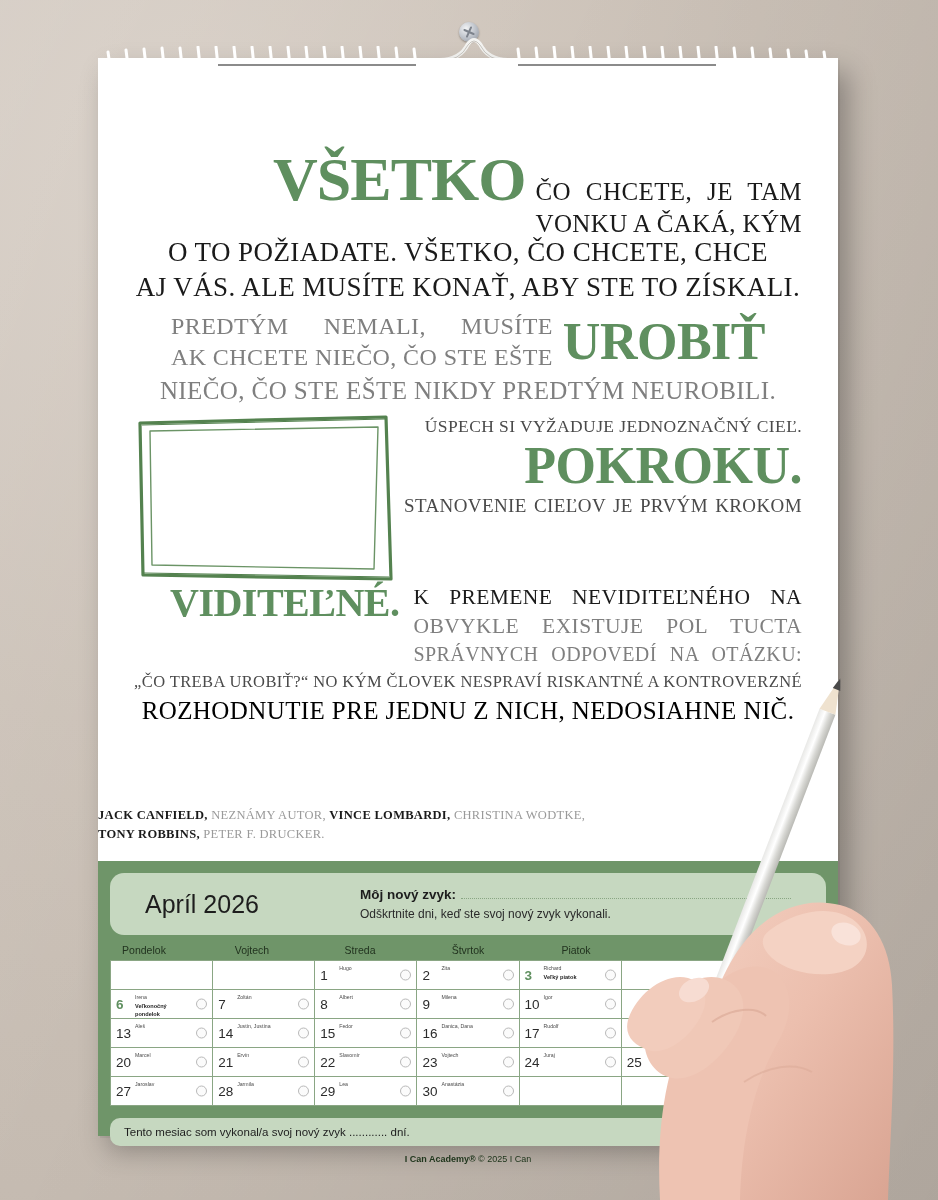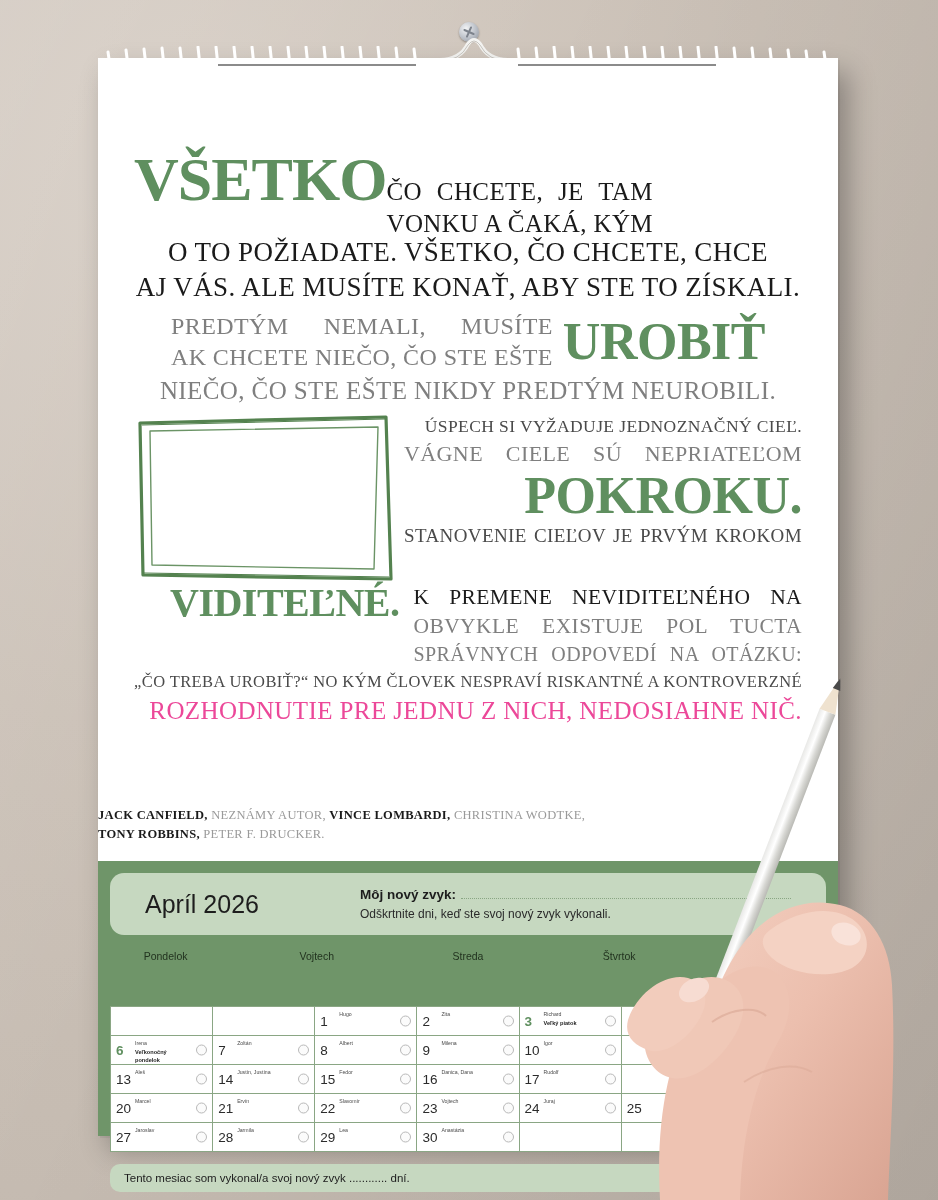--- a/index.html
+++ b/index.html
@@ -49,21 +49,21 @@
   }
   .ln{
     display:block;white-space:nowrap;
     font-family:"Liberation Serif", serif;
     text-transform:uppercase;
     color:#1a1a1a;
     letter-spacing:.4px;
   }
   .grey{color:#7f7f7f;}
 
-  .r1{display:flex;align-items:baseline;justify-content:flex-start;gap:0;margin-bottom:-4px;}
+  .r1{display:flex;align-items:baseline;justify-content:flex-end;gap:10px;margin-bottom:-4px;}
   .vsetko{font-size:62px;font-weight:bold;color:#5f8f5f;line-height:.95;letter-spacing:-1px;}
   .r1right{display:flex;flex-direction:column;align-items:stretch;}
   .r1right .ln{font-size:25px;line-height:1.26;text-align:justify;text-align-last:justify;}
 
   .l3{font-size:27px;line-height:1.3;}
   .l4{font-size:27px;line-height:1.3;}
 
   .r2{display:flex;align-items:center;justify-content:center;gap:10px;margin-top:6px;}
   .r2left{display:flex;flex-direction:column;}
   .r2left .ln{font-size:24px;line-height:1.3;text-align:justify;text-align-last:justify;color:#7f7f7f;}
@@ -80,21 +80,21 @@
   .l11{font-size:19px;line-height:1.45;color:#4a4a4a;text-align:justify;text-align-last:justify;width:100%;}
 
   .r4{display:flex;justify-content:space-between;align-items:flex-start;margin-top:-2px;}
   .viditelne{font-size:40px;font-weight:bold;color:#5f8f5f;line-height:1;letter-spacing:-.5px;padding-left:36px;}
   .r4right{display:flex;flex-direction:column;align-items:flex-end;flex:1;padding-left:14px;}
   .l12{font-size:21.5px;line-height:1.36;color:#1a1a1a;width:100%;text-align:justify;text-align-last:justify;}
   .l13{font-size:21.5px;line-height:1.36;color:#7f7f7f;width:100%;text-align:justify;text-align-last:justify;}
   .l14{font-size:20px;line-height:1.36;color:#7f7f7f;width:100%;text-align:justify;text-align-last:justify;}
 
   .l15{font-size:16.5px;line-height:1.5;color:#4a4a4a;margin-top:2px;}
-  .l16{font-size:25px;line-height:1.3;color:#ec4899;text-align:right;}
+  .l16{font-size:25px;line-height:1.3;color:#000000;}
 
   #attrib{
     position:absolute;left:0;top:748px;width:668px;text-align:left;
     font-size:12.5px;line-height:1.55;color:#9a9a9a;text-transform:uppercase;letter-spacing:.3px;
   }
   #attrib .nm{color:#1a1a1a;font-weight:bold;}
 
   
   #calpanel{
     position:absolute;left:0;top:803px;width:740px;height:275px;
@@ -110,22 +110,22 @@
     font-family:"Liberation Sans", sans-serif;font-size:25px;color:#1d1d1d;
     width:215px;flex:0 0 auto;
   }
   #habitwrap{flex:1;display:flex;flex-direction:column;justify-content:center;}
   #habitrow{display:flex;align-items:baseline;}
   #habitlabel{font-family:"Liberation Sans", sans-serif;font-weight:bold;font-size:13.5px;color:#1d1d1d;white-space:nowrap;}
   #habitline{flex:1;border-bottom:1.5px dotted #8aa684;margin-left:5px;margin-bottom:3px;height:1px;}
   #habitsub{font-family:"Liberation Sans", sans-serif;font-size:12px;color:#2a2a2a;margin-top:5px;}
 
   #daynames{
-    display:grid;grid-template-columns:repeat(5,1fr);
-    margin-top:15px;margin-bottom:4px;gap:40px;
+    display:grid;grid-template-columns:repeat(7,1fr);
+    margin-top:9px;margin-bottom:4px;gap:40px;
   }
   #daynames div{
     font-family:"Liberation Sans", sans-serif;font-size:10.5px;color:#22331f;text-align:center;
   }
   #grid{
     display:grid;grid-template-columns:repeat(7,1fr);
     background:#8aa684;gap:1px;border:1px solid #8aa684;
   }
   .cell{
     background:#ffffff;height:28px;position:relative;
@@ -250,21 +250,20 @@
       <div class="framebox">
         <svg viewBox="0 0 262 172" width="262" height="172">
           <path d="M6,10 L252,4 L257,166 L9,162 Z" fill="none" stroke="#54824f" stroke-width="3.2" stroke-linejoin="round"></path>
           <path d="M16,18 L244,14 L240,156 L18,152 Z" fill="none" stroke="#6b9466" stroke-width="1.4" stroke-linejoin="round"></path>
           <path d="M8,12 L251,6" fill="none" stroke="#54824f" stroke-width="1.1"></path>
           <path d="M10,160 L255,164" fill="none" stroke="#54824f" stroke-width="1.1"></path>
         </svg>
       </div>
       <div class="r3right">
         <span class="ln l8">ÚSPECH SI VYŽADUJE JEDNOZNAČNÝ CIEĽ.</span>
-        <span class="ln l9">VÁGNE CIELE SÚ NEPRIATEĽOM</span>
         <span class="pokroku">POKROKU.</span>
         <span class="ln l11">STANOVENIE CIEĽOV JE PRVÝM KROKOM</span>
       </div>
     </div>
 
     <div class="r4">
       <span class="viditelne">VIDITEĽNÉ.</span>
       <span class="r4right">
         <span class="ln l12">K PREMENE NEVIDITEĽNÉHO NA</span>
         <span class="ln l13">OBVYKLE EXISTUJE POL TUCTA</span>

